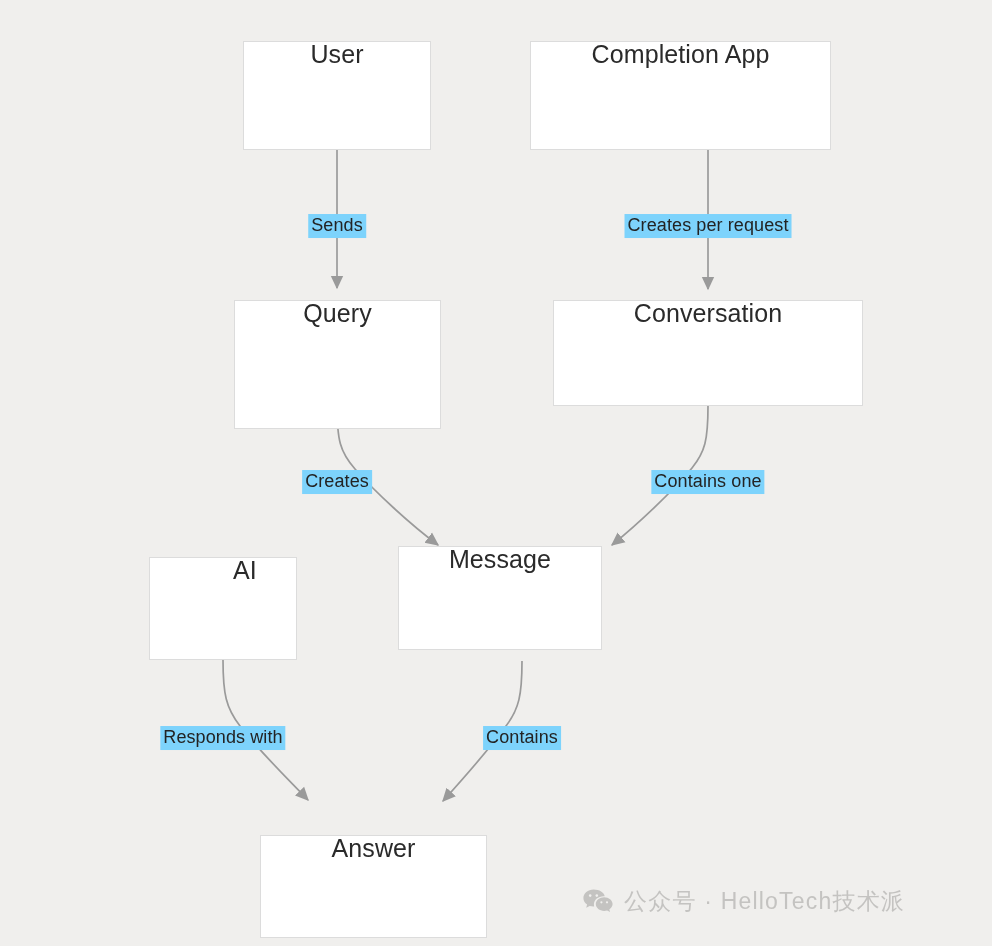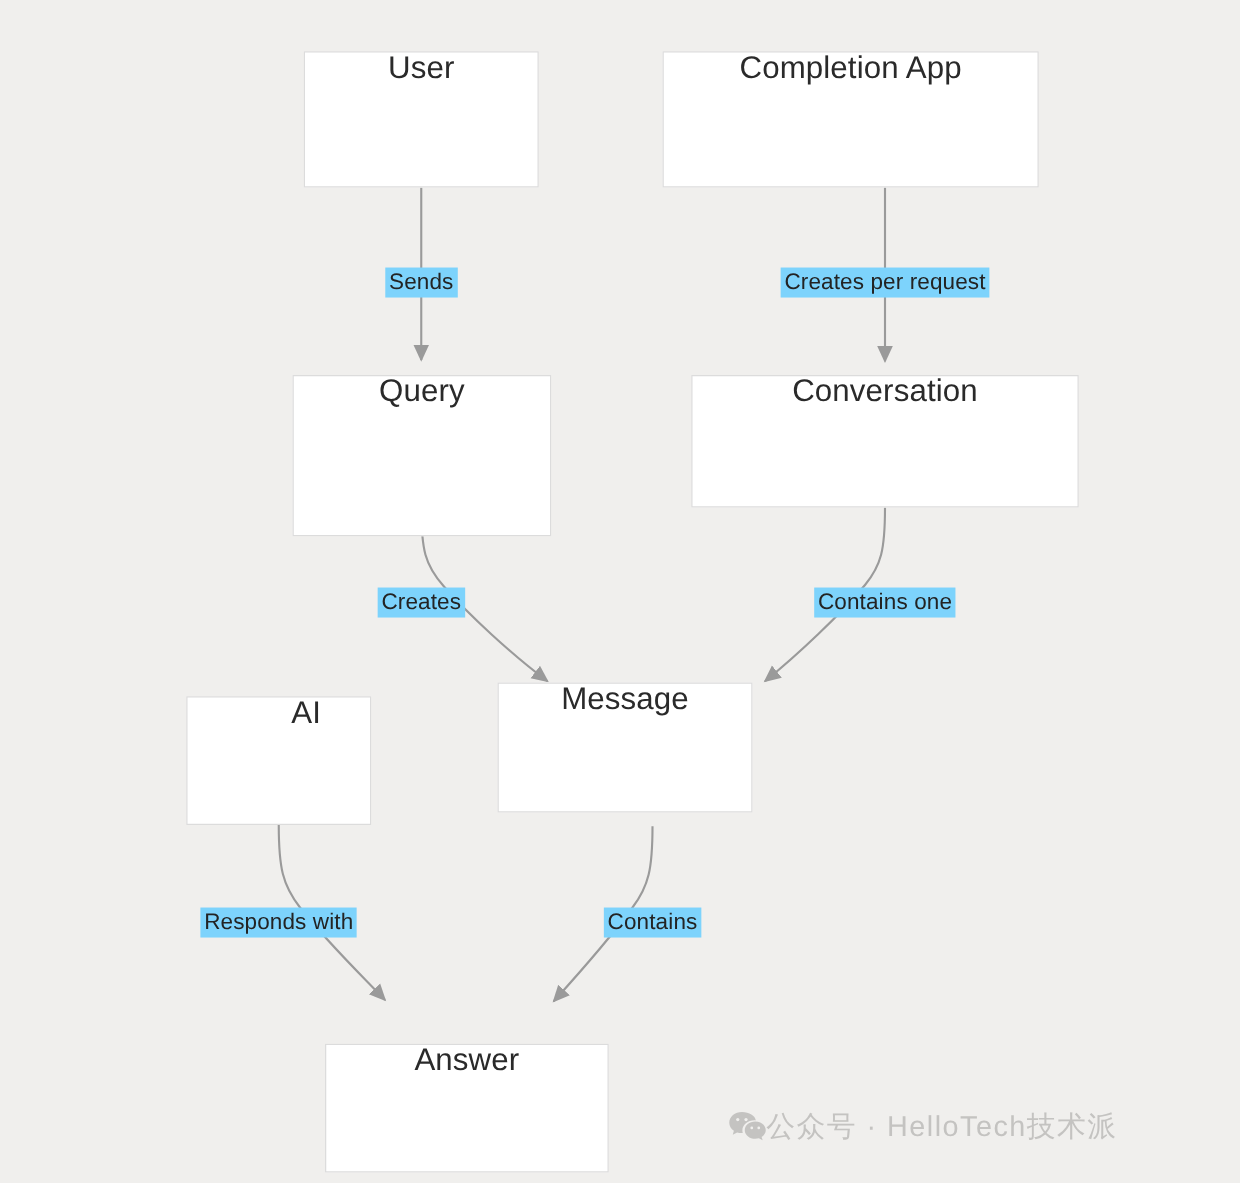--- a/index.html
+++ b/index.html
@@ -55,21 +55,21 @@
     line-height: 1.22;
     white-space: nowrap;
     padding: 1px 3px;
     transform: translate(-50%, -50%);
     letter-spacing: 0.1px;
   }
   #watermark {
     position: absolute;
     display: flex;
     align-items: center;
-    gap: 0;
+    gap: 11px;
     color: #c4c3c1;
     font-size: 23px;
     font-family: "Liberation Sans", sans-serif;
     white-space: nowrap;
   }
   #watermark .wm-text {
     letter-spacing: 1.2px;
   }
   .wechat-icon {
     display: block;

